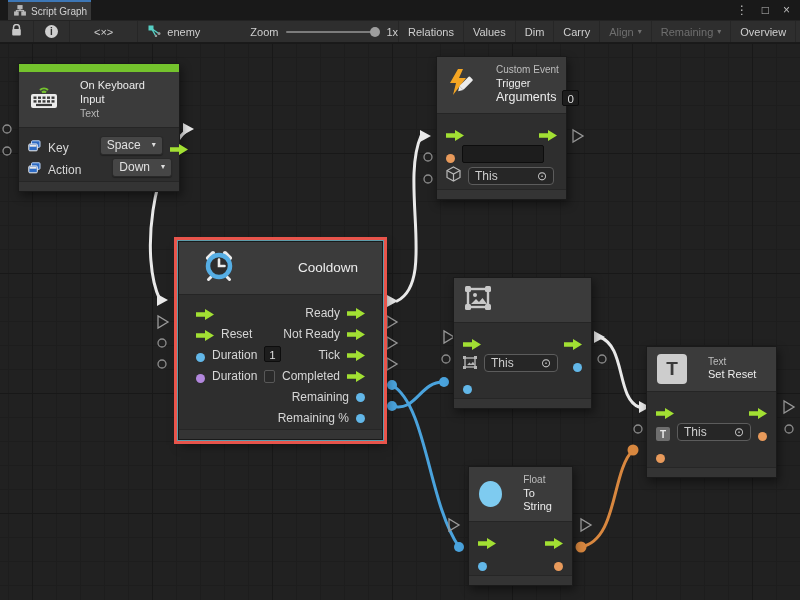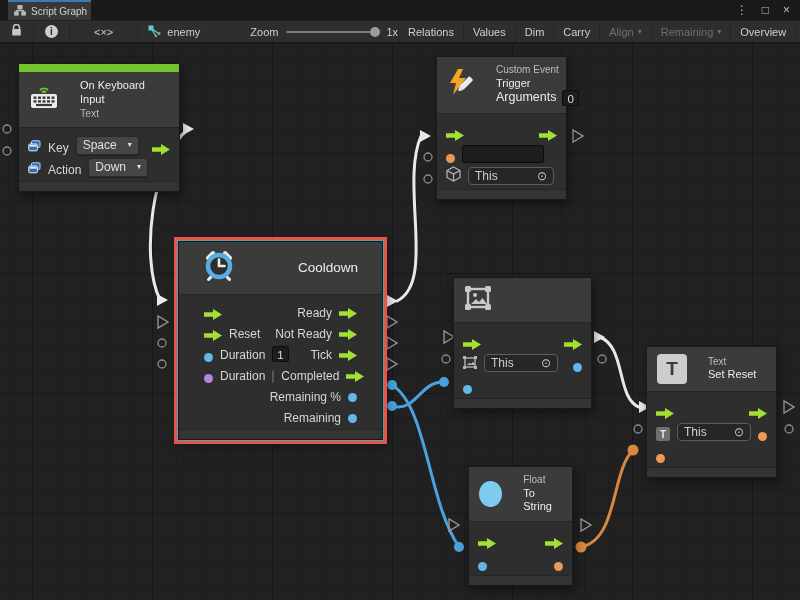--- a/index.html
+++ b/index.html
@@ -65,21 +65,21 @@
   .cool .n-row { height:21px; }
 
   .dot { width:9px; height:9px; border-radius:50%; flex:0 0 auto; }
   .dot.blue { background:#62b7e8; }
   .dot.purple { background:#b287dd; }
   .dot.orange { background:#e89a5b; }
   .flow svg { display:block; }
 
   .dd { display:inline-flex; align-items:center; gap:7px; background:#464646;
     border:1px solid #292929; border-radius:3px; padding:1px 6px 2px 6px;
-    font-size:12px; color:#e0e0e0; box-shadow:0 1px 1px rgba(0,0,0,.3); }
+    font-size:12px; color:#e0e0e0; box-shadow:0 1px 1px rgba(0,0,0,.3);margin-left:24px; }
   .vfield { min-width:16px; padding:0 4px; height:16px; line-height:16px; background:#1d1d1d;
     border:1px solid #0d0d0d; border-radius:2px; color:#ddd; font-size:11.5px;
     text-align:center; }
   .sfield { width:82px; height:18px; background:#1d1d1d; border:1px solid #0d0d0d;
     border-radius:2px; }
   .thisfield { display:inline-flex; align-items:center; justify-content:space-between;
     background:#262626; border:1px solid #5c5c5c; border-radius:4px; padding:1px 6px;
     width:86px; color:#cfcfcf; font-size:12px; }
   .picker { color:#c5c5c5; font-size:12px; }
   .checkbox { width:13px; height:13px; background:#2a2a2a; border:1px solid #585858;
@@ -373,21 +373,21 @@
             <path d="M27 8 L22 3" stroke="#ececec" stroke-width="4" stroke-linecap="round"></path>
             <path d="M8 27 L5.5 29.5 M24 27 L26.5 29.5" stroke="#ececec" stroke-width="3" stroke-linecap="round"></path>
             <circle cx="16" cy="16" r="11" fill="#2e2e2e" stroke="#56aee4" stroke-width="4.5"></circle>
             <path d="M16 9.5 V16 H21.5" fill="none" stroke="#ececec" stroke-width="2.6" stroke-linecap="round"></path>
           </svg>
         </span>
         <div class="n-titles">
           <span class="n-title" style="font-size:13.5px;">Cooldown</span>
         </div>
       </div>
-      <div class="n-rows" style="padding:4px 16px;">
+      <div class="n-rows" style="padding:4px 8px;">
         <div class="n-row">
           <span class="flow">
               <svg width="18" height="11" viewBox="0 0 18 11">
                 <path d="M0 3.2h9V0l9 5.5-9 5.5V7.8H0z" fill="#a2e033"></path>
               </svg>
             </span>
           <span class="right">
               <span>Ready</span>
               <span class="flow">
                 <svg width="18" height="11" viewBox="0 0 18 11">
@@ -433,27 +433,27 @@
               <span>Completed</span>
               <span class="flow">
                 <svg width="18" height="11" viewBox="0 0 18 11">
                   <path d="M0 3.2h9V0l9 5.5-9 5.5V7.8H0z" fill="#a2e033"></path>
                 </svg>
               </span>
             </span>
         </div>
         <div class="n-row">
           <span class="right">
+              <span>Remaining</span>
+              <span class="dot blue"></span>
+            </span>
+        </div>
+        <div class="n-row">
+          <span class="right">
               <span>Remaining %</span>
-              <span class="dot blue"></span>
-            </span>
-        </div>
-        <div class="n-row">
-          <span class="right">
-              <span>Remaining</span>
               <span class="dot blue"></span>
             </span>
         </div>
       </div>
       <div class="n-footer"></div>
     </div>
 
     <div class="node" style="left:453px; top:233px; width:139px;">
       <div class="n-header">
         <span>

